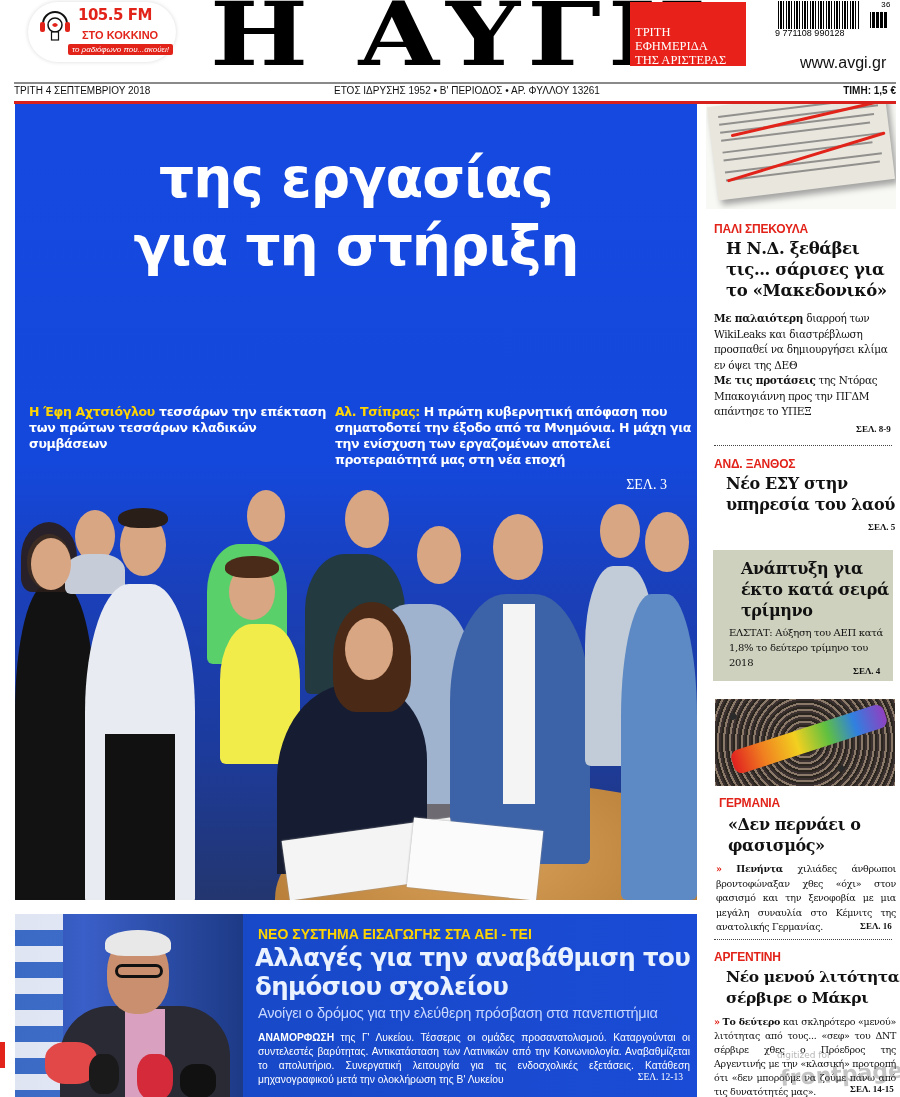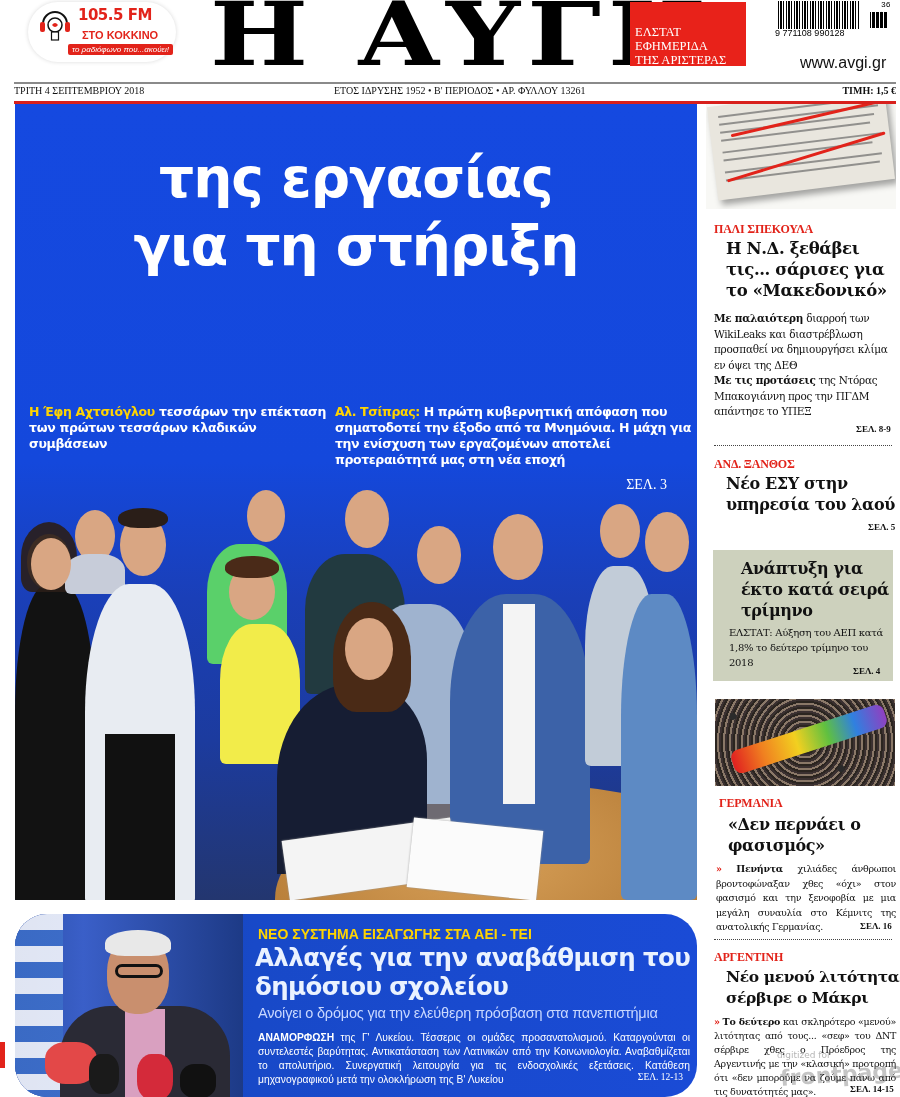--- a/index.html
+++ b/index.html
@@ -29,21 +29,21 @@
     .barcode { position: absolute; left: 778px; top: 1px; width: 82px; height: 28px;
       background: repeating-linear-gradient(90deg, #000 0 1px, #fff 1px 2px, #000 2px 4px, #fff 4px 5px, #000 5px 6px, #fff 6px 8px); }
     .barcode-num { position: absolute; left: 775px; top: 28px; font-family: "Liberation Sans", sans-serif; font-size: 9px; color: #000; }
     .barcode2 { position: absolute; left: 870px; top: 9px; width: 17px; height: 16px;
       background: repeating-linear-gradient(90deg, #000 0 1px, #fff 1px 2px, #000 2px 4px); }
     .barcode2-num { position: absolute; left: 871px; top: 0px; font-family: Liberation Mono, monospace; font-size: 8px; color: #000; padding-left: 10px; }
     .website { position: absolute; left: 800px; top: 54px; font-family: "Liberation Sans", sans-serif; font-size: 16px; color: #111; }
 
     .dateline-rule { position: absolute; left: 14px; top: 82px; width: 882px; height: 2px; background: #8a8a8a; }
     .dateline { position: absolute; left: 14px; top: 85px; width: 882px; height: 14px;
-      font-family: Liberation Serif, serif; font-size: 10px; color: #111; }
+      font-family: Liberation Sans, sans-serif; font-size: 10px; color: #111; }
     .dateline .left { position: absolute; left: 0; top: 0; }
     .dateline .mid { position: absolute; left: 320px; top: 0; }
     .dateline .right { position: absolute; right: 0; top: 0; font-weight: bold; }
     .red-rule { position: absolute; left: 14px; top: 101px; width: 882px; height: 3px; background: #d8201c; }
 
     
     .main { position: absolute; left: 15px; top: 104px; width: 682px; height: 796px;
       background: linear-gradient(180deg, #1549e0 0%, #1448dc 45%, #1a3fb8 62%, #1c3b9e 80%, #23366f 100%); overflow: hidden; }
     .kicker { position: absolute; left: 0; width: 682px; top: 14px; text-align: center;
       font-family: "Liberation Sans", sans-serif; font-weight: bold; font-size: 25px; color: #ffd400; letter-spacing: 0.3px; }
@@ -67,21 +67,21 @@
     .table { position: absolute; left: 260px; top: 300px; width: 500px; height: 230px; border-radius: 50%;
       background: radial-gradient(ellipse at 40% 30%, #d9a25a 0%, #b47a35 60%, #7e5224 100%); }
     .papers { position: absolute; left: 270px; top: 345px; width: 170px; height: 60px; background: #f4f4f4;
       transform: rotate(-8deg); box-shadow: 0 0 2px #999; }
     .papers2 { position: absolute; left: 395px; top: 340px; width: 130px; height: 70px; background: #fbfbfb;
       transform: rotate(6deg); box-shadow: 0 0 2px #999; }
     .chair { position: absolute; left: 392px; top: 268px; width: 112px; height: 78px; background: #6e6a72; border-radius: 30px 30px 6px 6px; }
 
     
     .bottom { position: absolute; left: 15px; top: 914px; width: 682px; height: 183px;
-      background: linear-gradient(90deg, #143f9e 0%, #1849c8 35%, #1a4bd6 100%); overflow: hidden; border-radius: 32px; }
+      background: linear-gradient(90deg, #143f9e 0%, #1849c8 35%, #1a4bd6 100%); overflow: hidden; }
     .bottom-photo { position: absolute; left: 0; top: 0; width: 228px; height: 183px;
       background: linear-gradient(90deg, #2c4fa8 0%, #3a5fc8 30%, #1d3a86 100%); }
     .flag { position: absolute; left: 0; top: 0; width: 48px; height: 183px;
       background: repeating-linear-gradient(180deg, #ffffff 0 16px, #3d6fc9 16px 32px); opacity: 0.85; }
     .man-body { position: absolute; left: 45px; top: 92px; width: 170px; height: 95px; background: #2a2a35; border-radius: 50px 50px 0 0; }
     .man-shirt { position: absolute; left: 110px; top: 95px; width: 40px; height: 90px; background: #d9a0c0; }
     .man-head { position: absolute; left: 92px; top: 22px; width: 62px; height: 78px; border-radius: 45%; background: #c98f6e; }
     .man-hair { position: absolute; left: 90px; top: 16px; width: 66px; height: 26px; border-radius: 50% 50% 30% 30%; background: #e8e8e8; }
     .glasses { position: absolute; left: 100px; top: 50px; width: 48px; height: 14px; border: 3px solid #111; border-radius: 8px; }
     .mic { position: absolute; border-radius: 40%; }
@@ -98,21 +98,21 @@
     .b-page { position: absolute; right: 14px; top: 158px; font-family: "Liberation Serif", serif; font-size: 9.5px; color: #fff; }
 
     
     .edge-marker { position: absolute; left: 0; top: 1042px; width: 5px; height: 26px; background: #e2231a; }
     .doc-image { position: absolute; left: 706px; top: 104px; width: 190px; height: 105px; background: #f8f8f5; overflow: hidden; }
     .doc-paper { position: absolute; left: 6px; top: -8px; width: 178px; height: 94px; background: #e9e6de;
       transform: rotate(-7deg); box-shadow: 3px 5px 6px rgba(0,0,0,0.35); }
     .doc-line { position: absolute; left: 10px; height: 2px; background: #6b6b6b; opacity: 0.7; }
     .doc-red { position: absolute; height: 3px; background: #e2231a; border-radius: 2px; }
 
-    .s-kicker { position: absolute; font-family: Liberation Serif, serif; font-weight: bold; font-size: 12px; color: #e2231a; letter-spacing: -0.2px; }
+    .s-kicker { position: absolute; font-family: Liberation Sans, sans-serif; font-weight: bold; font-size: 12px; color: #e2231a; letter-spacing: -0.2px; }
     .s-head { position: absolute; font-family: "DejaVu Serif", serif; font-weight: bold; color: #111; letter-spacing: -0.4px; margin-left: 12px; }
     .s-body { position: absolute; font-family: "DejaVu Serif", serif; font-size: 10.5px; line-height: 15.5px; color: #111; letter-spacing: -0.3px; }
     .s-body b { font-weight: bold; }
     .s-page { position: absolute; font-family: "Liberation Serif", serif; font-weight: bold; font-size: 9px; color: #111; }
     .dotted { position: absolute; left: 714px; width: 178px; height: 0; border-top: 1px dotted #444; }
 
     .econ-box { position: absolute; left: 713px; top: 550px; width: 180px; height: 131px; background: #cdd1bd; }
     .arrow { color: #e2231a; font-weight: bold; }
 
     .crowd { position: absolute; left: 715px; top: 699px; width: 180px; height: 87px; overflow: hidden;
@@ -145,21 +145,21 @@
       <rect x="11.5" y="24" width="7" height="8" fill="#fff" stroke="#111" stroke-width="1.2"></rect>
     </svg>
     <span class="radio-freq">105.5 FM</span>
     <span class="radio-name">ΣΤΟ ΚΟΚΚΙΝΟ</span>
     <span class="radio-tag">το ραδιόφωνο που...ακούει!</span>
   </div>
 
   <h1 class="title">Η ΑΥΓΗ</h1>
 
   <div class="tagline-box">
-    <div>ΕΛΣΤΑΤ</div>
+    <div>ΤΡΙΤΗ</div>
     <div>ΕΦΗΜΕΡΙΔΑ</div>
     <div>ΤΗΣ ΑΡΙΣΤΕΡΑΣ</div>
   </div>
 
   <div class="barcode"></div>
   <div class="barcode-num">9 771108 990128</div>
   <div class="barcode2-num">36 &gt;</div>
   <div class="barcode2" style="top:12px;"></div>
 
   <a class="website">www.avgi.gr</a>

